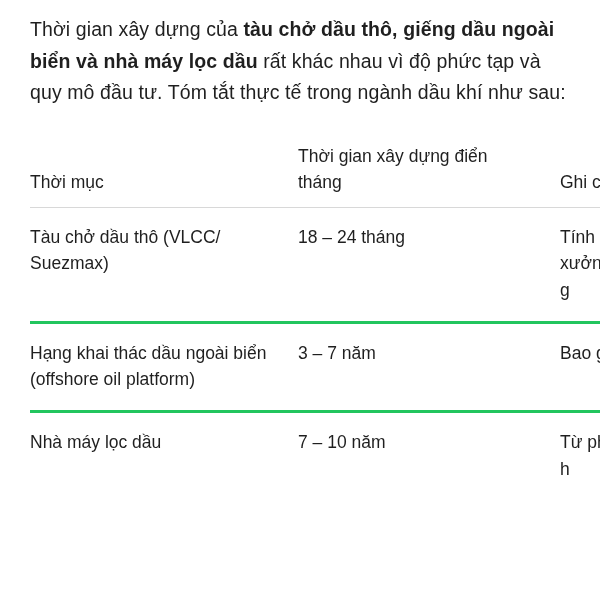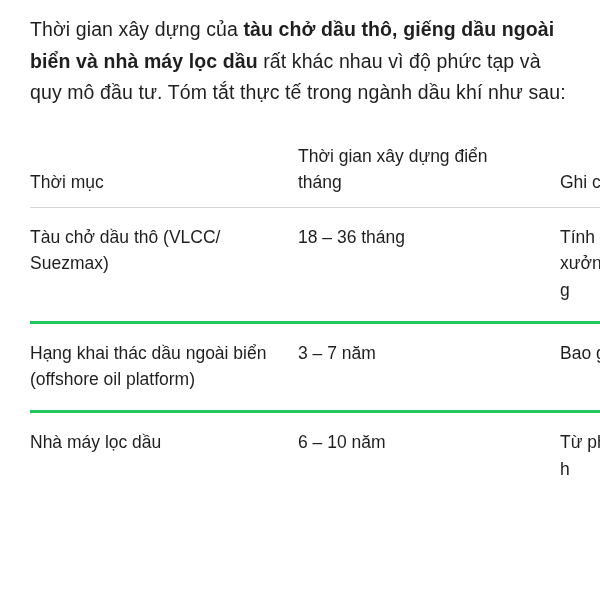--- a/index.html
+++ b/index.html
@@ -88,30 +88,30 @@
           <th class="col-gap-2">
             <span class="hdr-2-line">Thời gian xây dựng điển</span>
             <span class="hdr-2-line">tháng</span>
           </th>
           <th>Ghi c</th>
         </tr>
       </thead>
       <tbody>
         <tr>
           <td class="col-gap-2">Tàu chở dầu thô (VLCC/ Suezmax)</td>
-          <td class="col-gap-2 cell-2">18 – 36 tháng</td>
+          <td class="col-gap-2 cell-2">18 – 24 tháng</td>
           <td class="cell-3">Tính t xưởng bàn g</td>
         </tr>
         <tr>
           <td class="col-gap-2">Hạng khai thác dầu ngoài biển (offshore oil platform)</td>
           <td class="col-gap-2 cell-2">3 – 7 năm</td>
           <td class="cell-3">Bao g chế t</td>
         </tr>
         <tr>
           <td class="col-gap-2">Nhà máy lọc dầu</td>
-          <td class="col-gap-2 cell-2">6 – 10 năm</td>
+          <td class="col-gap-2 cell-2">7 – 10 năm</td>
           <td class="cell-3">Từ ph vận h</td>
         </tr>
       </tbody>
     </table>
   </div>
 
 </div>
 
 </body></html>

